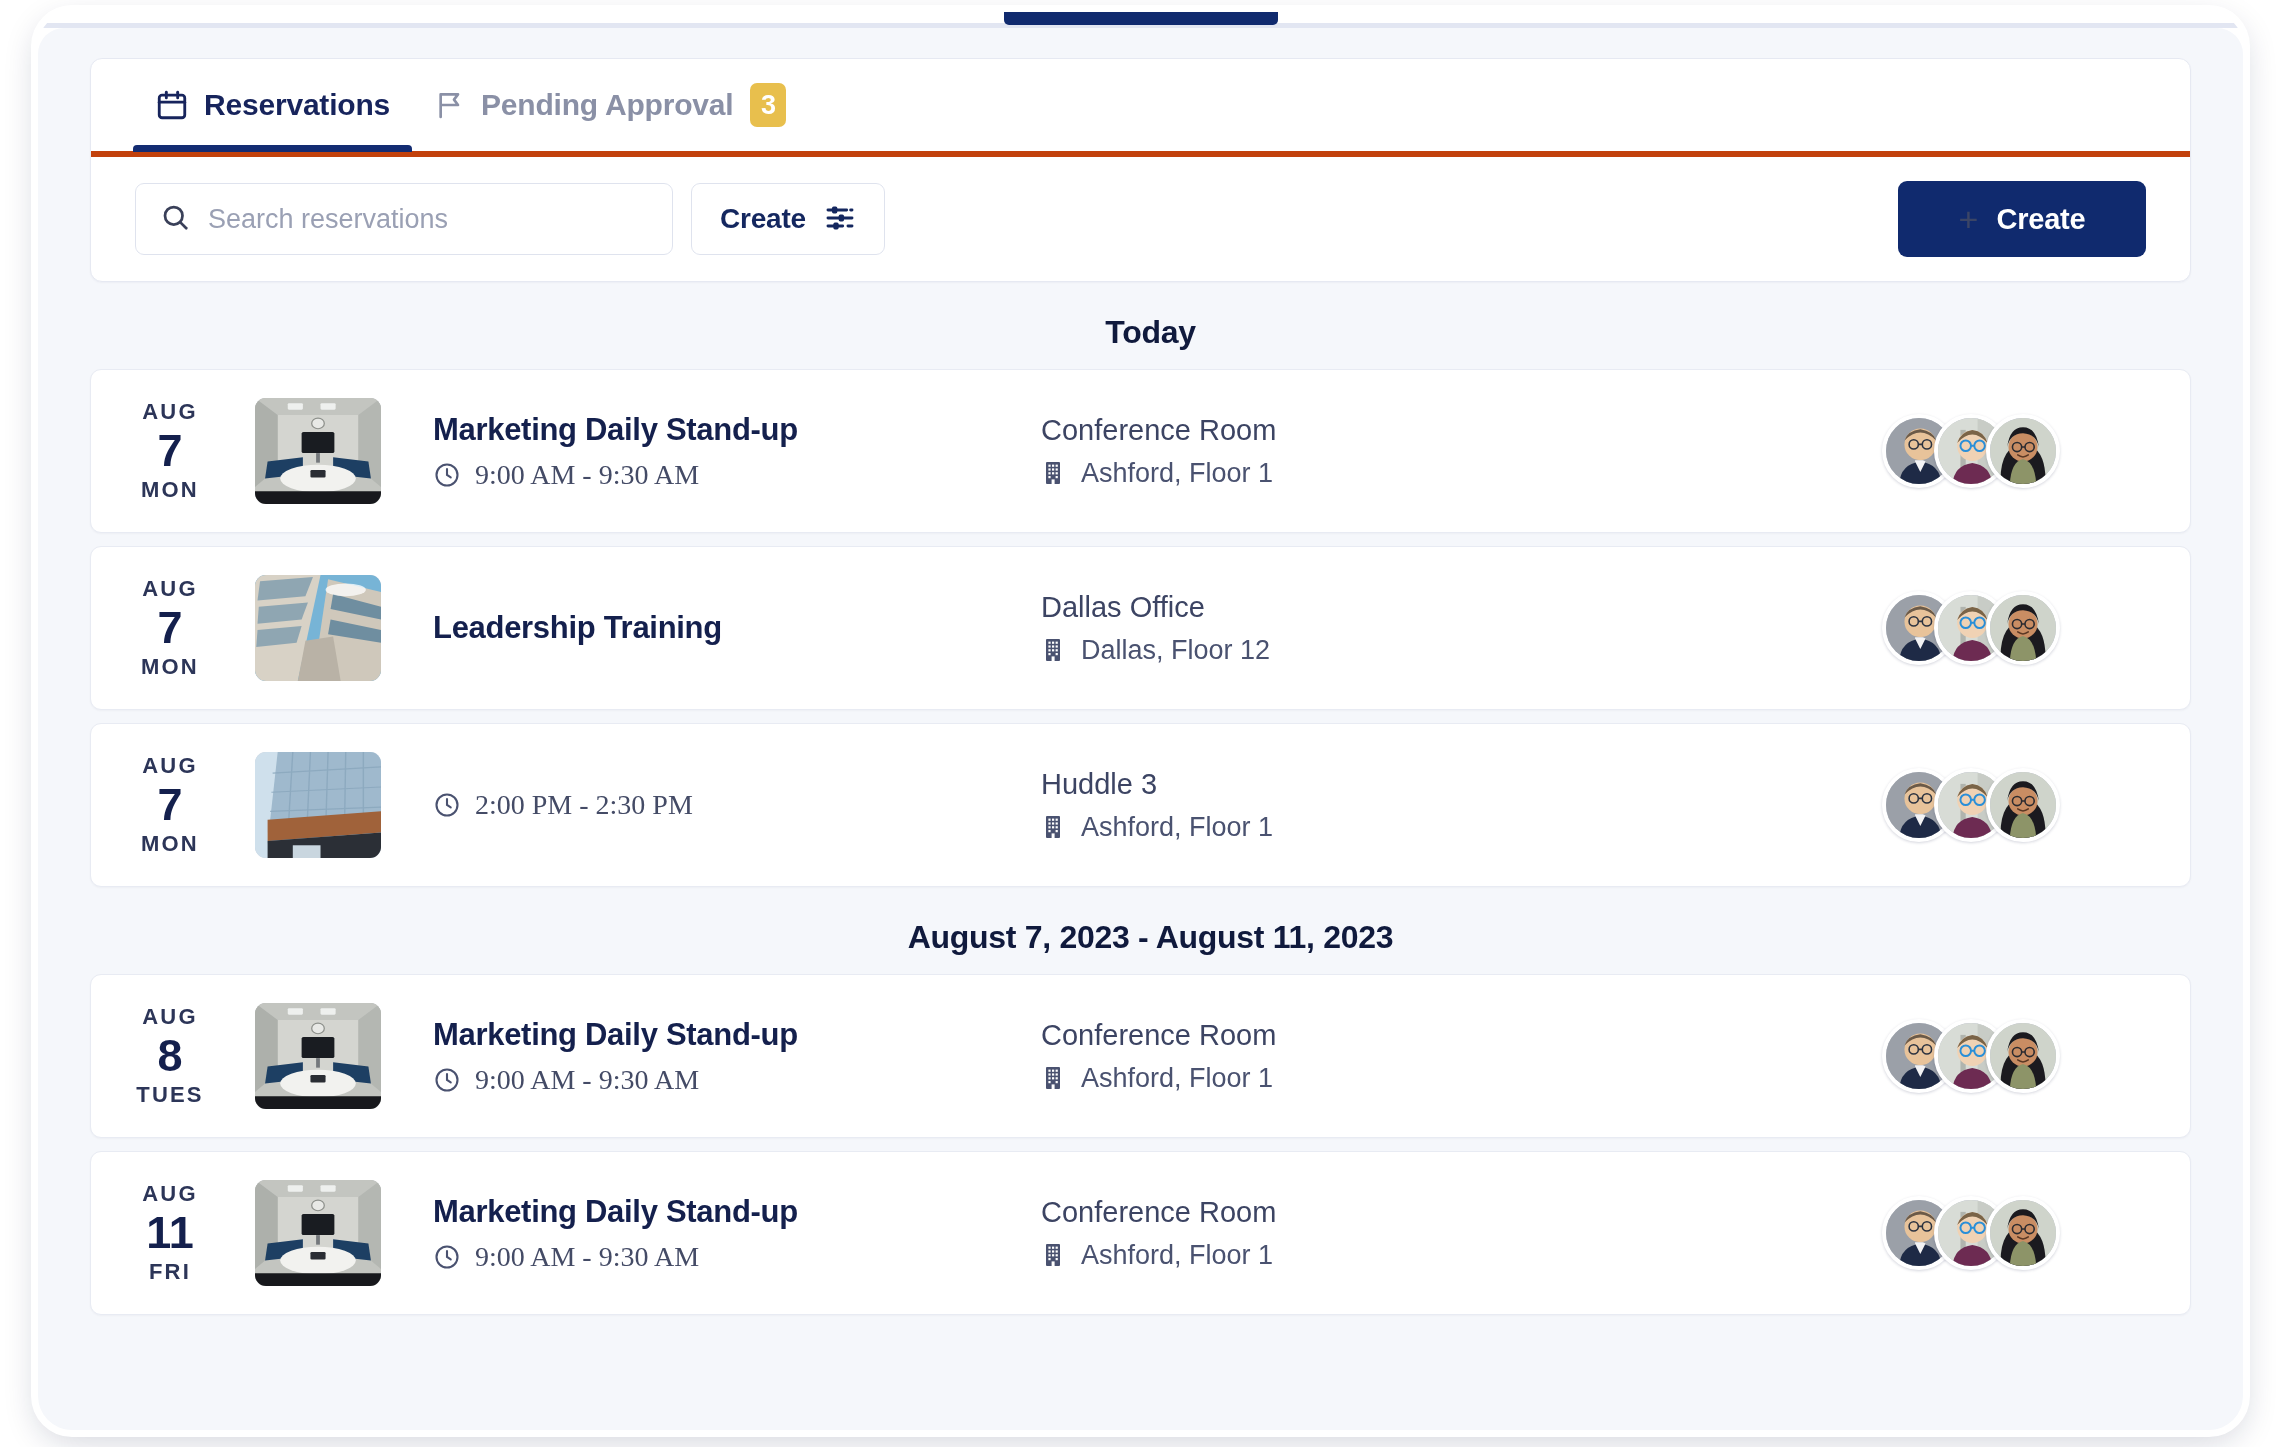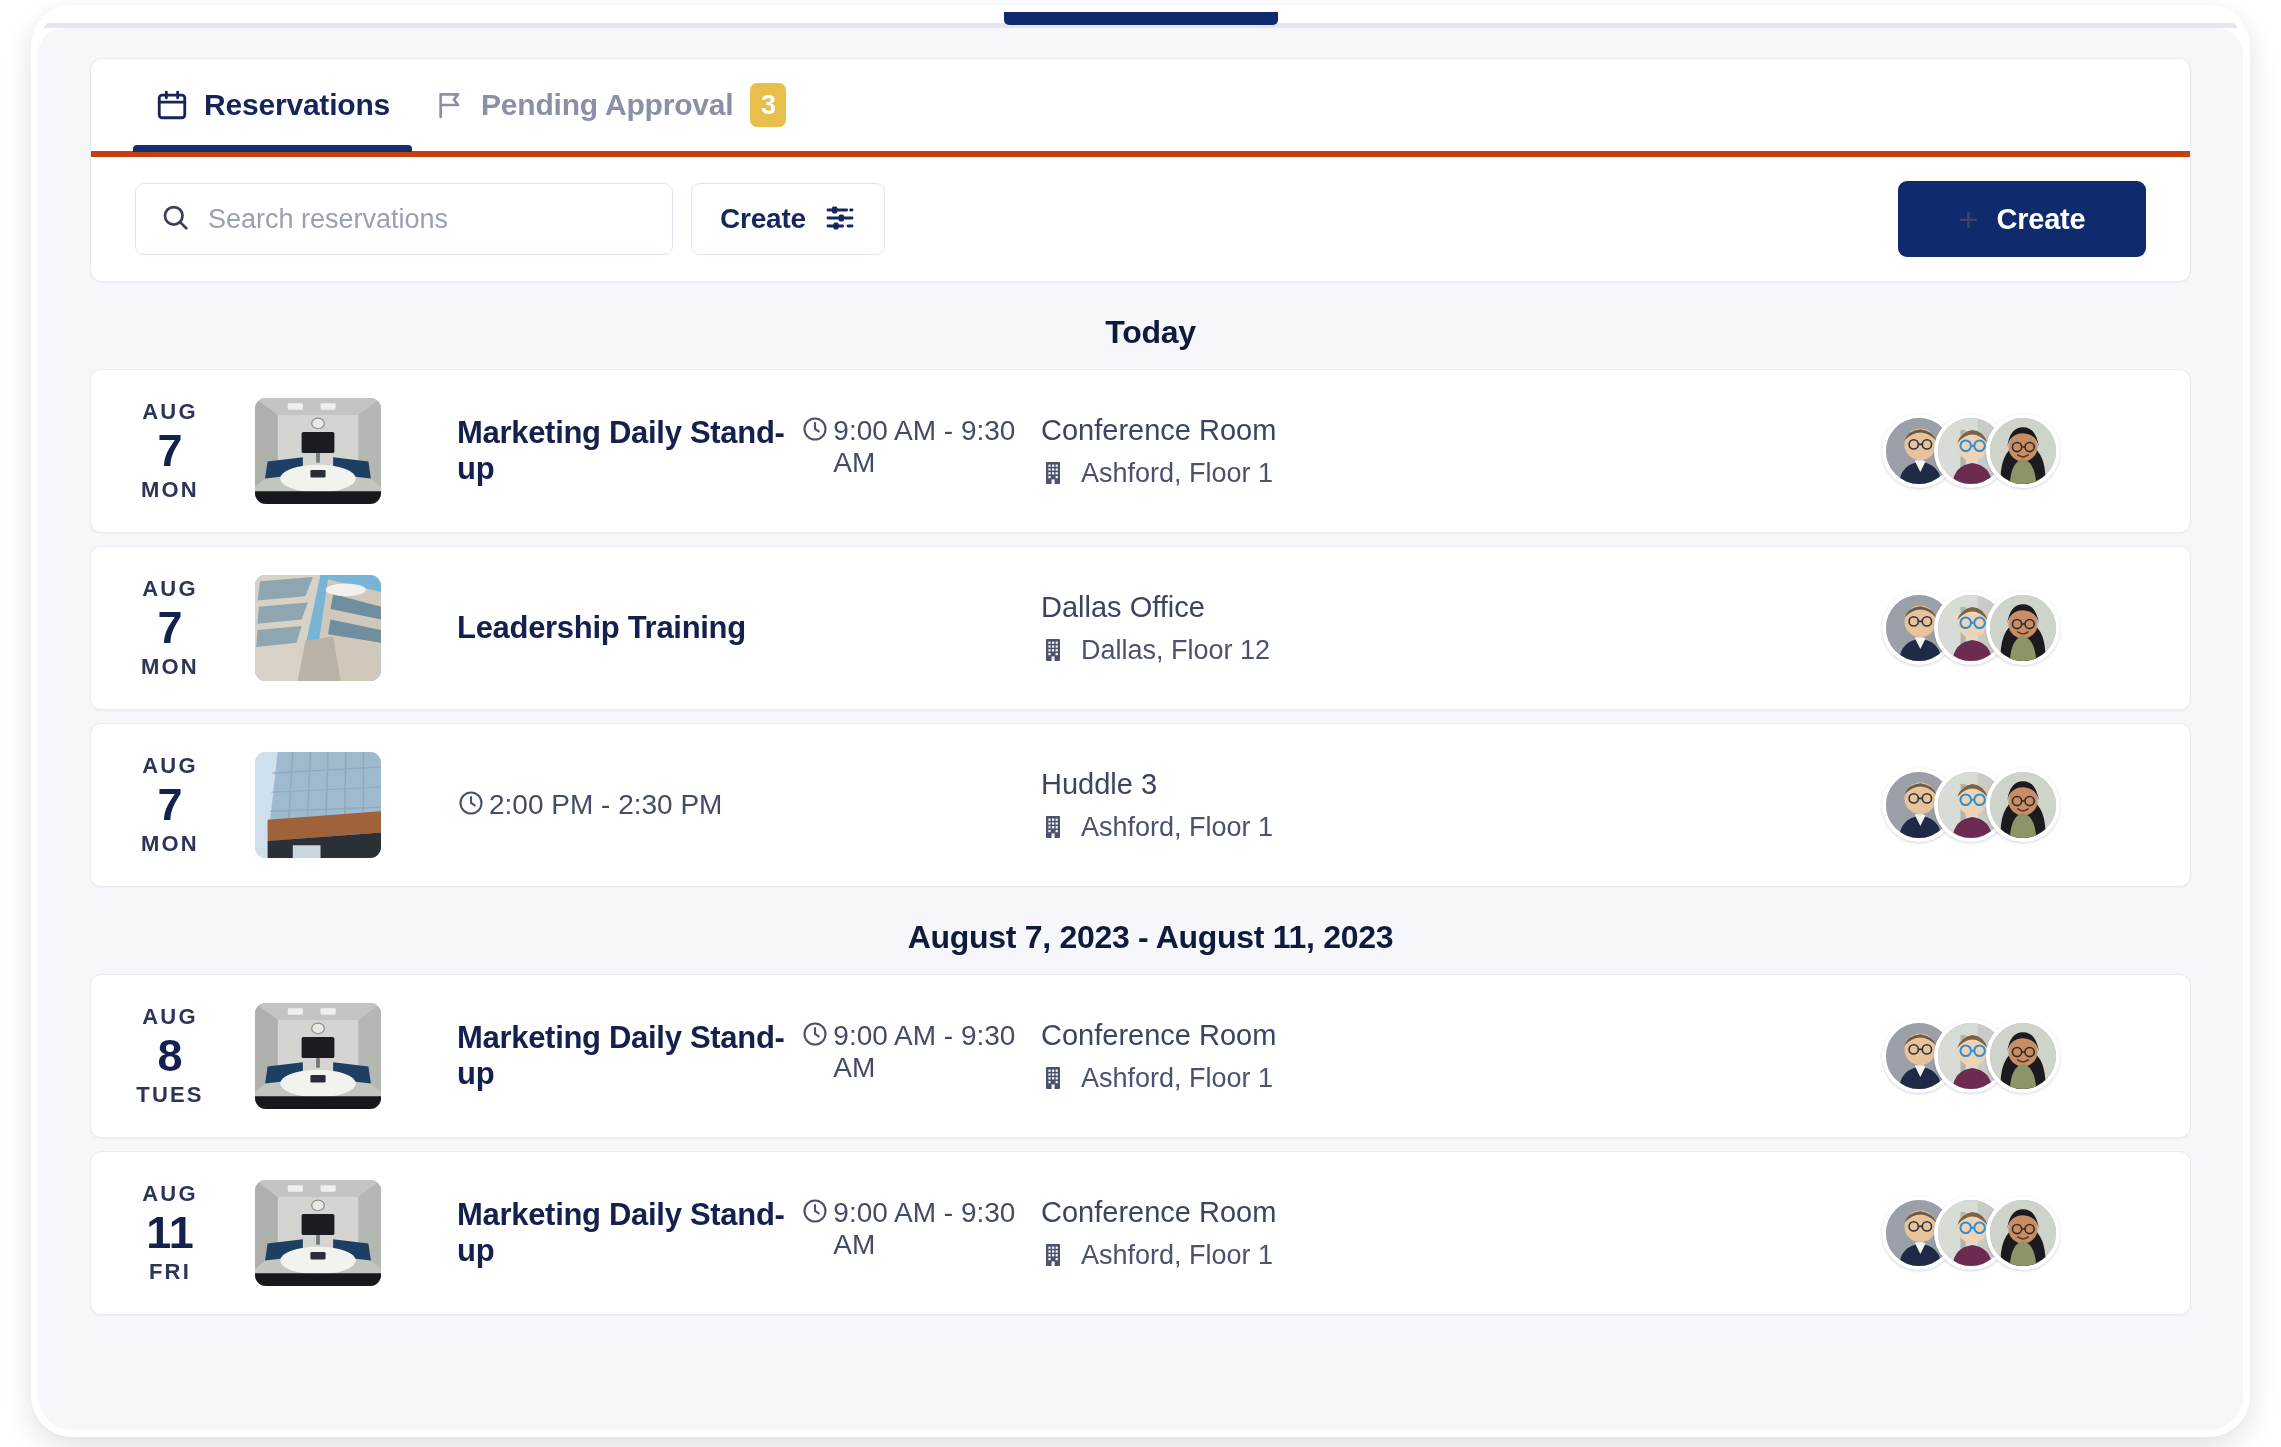--- a/index.html
+++ b/index.html
@@ -250,36 +250,38 @@
     flex: 0 0 126px;
     border-radius: 11px;
     overflow: hidden;
     margin-left: 6px;
     background: #c9cdd6;
   }
   .thumb svg { display: block; width: 100%; height: 100%; }
 
   .res-main {
     flex: 0 0 660px;
-    padding-left: 76px;
-    display: flex;
+    padding-left: 52px;
+    display: flex;
+    flex-direction: column;
     gap: 11px;
   }
   .res-title {
     font-size: 31px;
     font-weight: 700;
     color: #14204d;
     letter-spacing: -0.3px;
   }
   .res-time {
     display: flex;
-    align-items: flex-start;
-    gap: 4px;
+    align-items: center;
+    gap: 14px;
     font-size: 28px;
     color: #444b66;
+    font-family: Liberation Serif, serif;
   }
 
   .res-loc {
     flex: 0 0 560px;
     display: flex;
     flex-direction: column;
     gap: 11px;
   }
   .loc-room {
     font-size: 29px;

